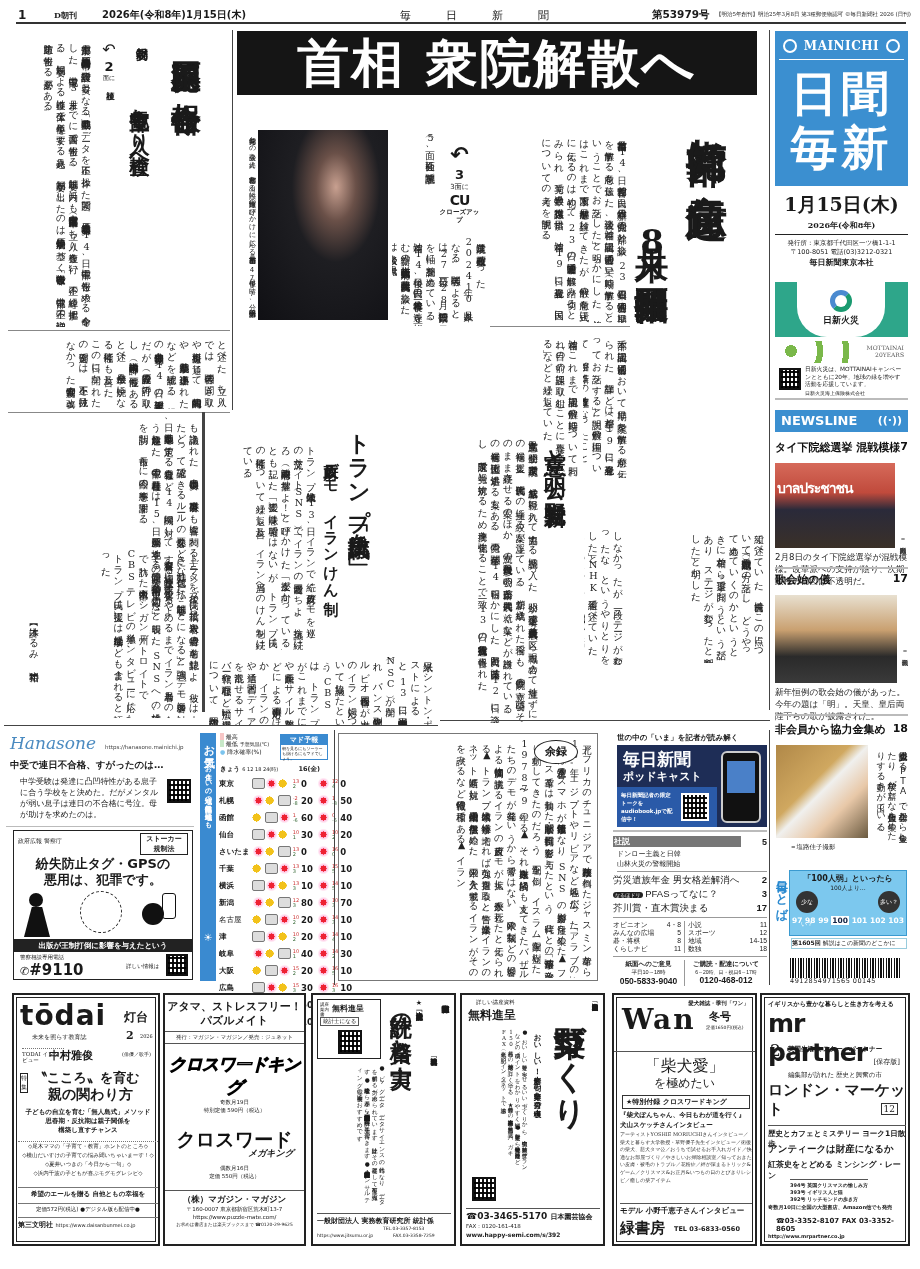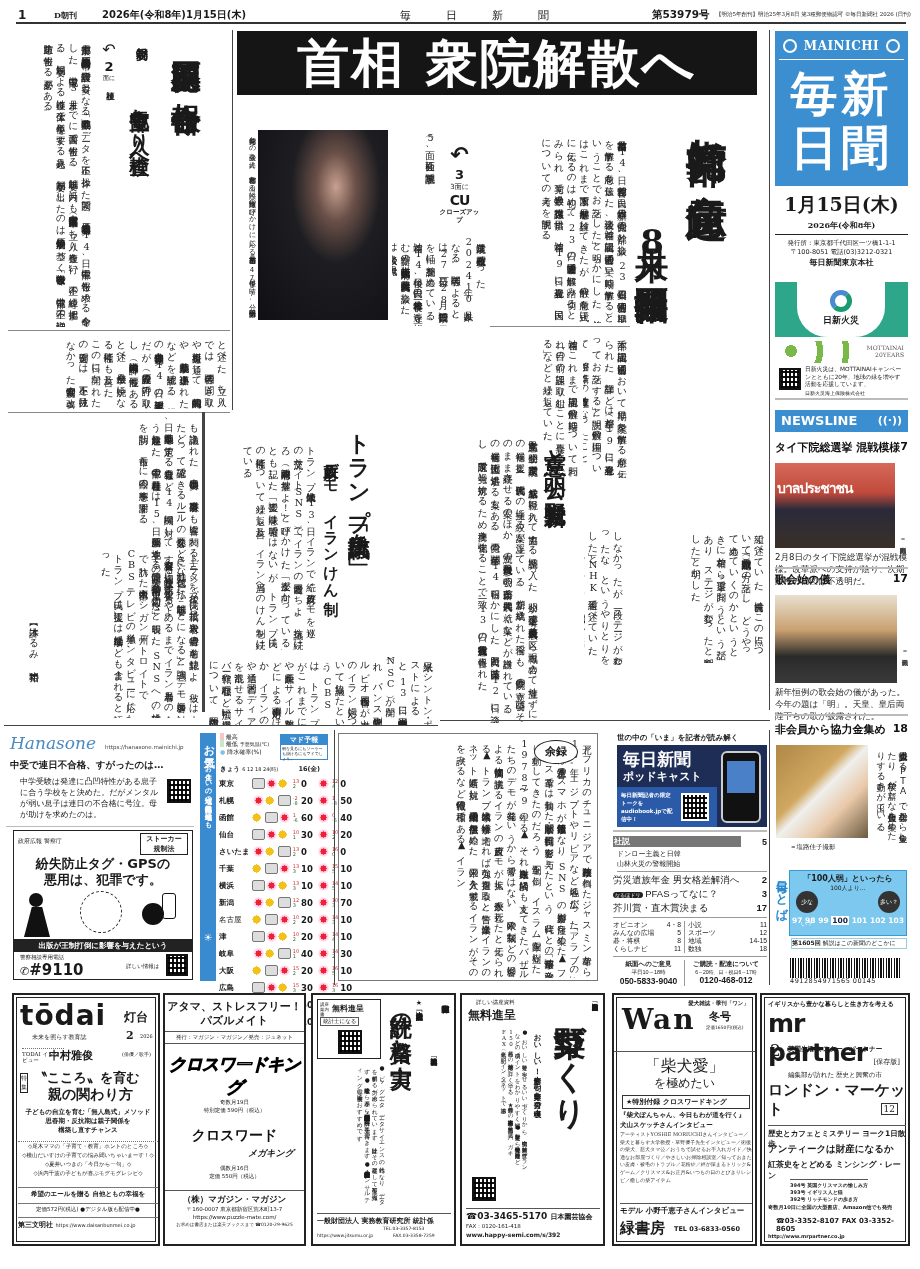--- a/index.html
+++ b/index.html
@@ -62,22 +62,22 @@
 </div>
 
 <div id="main-headline" class="abs">首相 衆院解散へ</div>
 
 <div id="logo-box" class="abs">
   <div class="logo-circ" style="left:8px"></div>
   <div class="logo-circ" style="right:8px"></div>
   <div class="mainichi serif">MAINICHI</div>
   <div style="position:absolute;top:28px;left:4px;right:4px;height:1px;background:#fff"></div>
   <div class="sub serif vt" style="top:36px;left:10px;width:113px;height:112px;writing-mode:horizontal-tb;">
+    <div style="direction:rtl">日聞</div>
     <div style="direction:rtl">毎新</div>
-    <div style="direction:rtl">日聞</div>
   </div>
 </div>
 
 <div class="abs side-date">
   <div class="serif" style="font-size:19px;font-weight:bold">1月15日(木)</div>
   <div style="font-size:8px;font-weight:bold;margin-top:2px;border-bottom:1.5px solid #222;padding-bottom:3px">2026年(令和8年)</div>
   <div class="sans" style="font-size:6.5px;margin-top:4px">発行所：東京都千代田区一ツ橋1-1-1</div>
   <div class="sans" style="font-size:6.5px">〒100-8051 電話(03)3212-0321</div>
   <div class="sans" style="font-size:8px;font-weight:bold">毎日新聞東京本社</div>
 </div>
@@ -519,21 +519,21 @@
   <div class="sans" style="position:absolute;left:4px;top:222px;font-size:7px;font-weight:bold;border-top:1px solid #777;width:140px;padding-top:2px"><span>第三文明社</span> <span style="font-size:5px;font-weight:normal">https://www.daisanbunmei.co.jp</span></div>
 </div>
 
 <div class="ad" style="left:163px;top:993px;width:143px;height:253px">
   <div class="t" style="top:4px;font-size:11px;font-weight:bold">アタマ、ストレスフリー！</div>
   <div class="t" style="top:18px;font-size:11px;font-weight:bold">パズルメイト</div>
   <div class="t" style="top:36px;font-size:5.5px;border-top:1px solid #555;border-bottom:1px solid #555;padding:2px 0">発行：マガジン・マガジン／発売：ジュネット</div>
   <div class="t" style="top:58px;font-size:17px;font-weight:bold;font-style:italic;letter-spacing:-1px;-webkit-text-stroke:0.8px #000;color:#fff">クロスワードキング</div>
   <div class="t" style="top:104px;font-size:5.5px">奇数月19日</div>
   <div class="t" style="top:112px;font-size:5.5px">特別定価 590円（税込）</div>
-  <div class="t" style="top:132px;font-size:14px;font-weight:bold;color:#111">クロスワード</div>
+  <div class="t" style="top:132px;font-size:19px;font-weight:bold;color:#111">クロスワード</div>
   <div class="t" style="top:152px;font-size:9px;font-weight:bold;font-style:italic;text-align:right;padding-right:10px">メガキング</div>
   <div class="t" style="top:170px;font-size:5.5px">偶数月16日</div>
   <div class="t" style="top:178px;font-size:5.5px">定価 550円（税込）</div>
   <div class="t" style="top:195px;font-size:8.5px;font-weight:bold;border-top:1px solid #555;padding-top:3px">（株）マガジン・マガジン</div>
   <div class="t" style="top:211px;font-size:5.5px">〒160-0007 東京都新宿区荒木町13-7</div>
   <div class="t" style="top:219px;font-size:5.5px">https://www.puzzle-mate.com/</div>
   <div class="t" style="top:227px;font-size:4.5px">お求めは書店または楽天ブックスまで ☎0120-29-9625</div>
 </div>
 
 <div class="ad" style="left:311px;top:993px;width:145px;height:253px">

